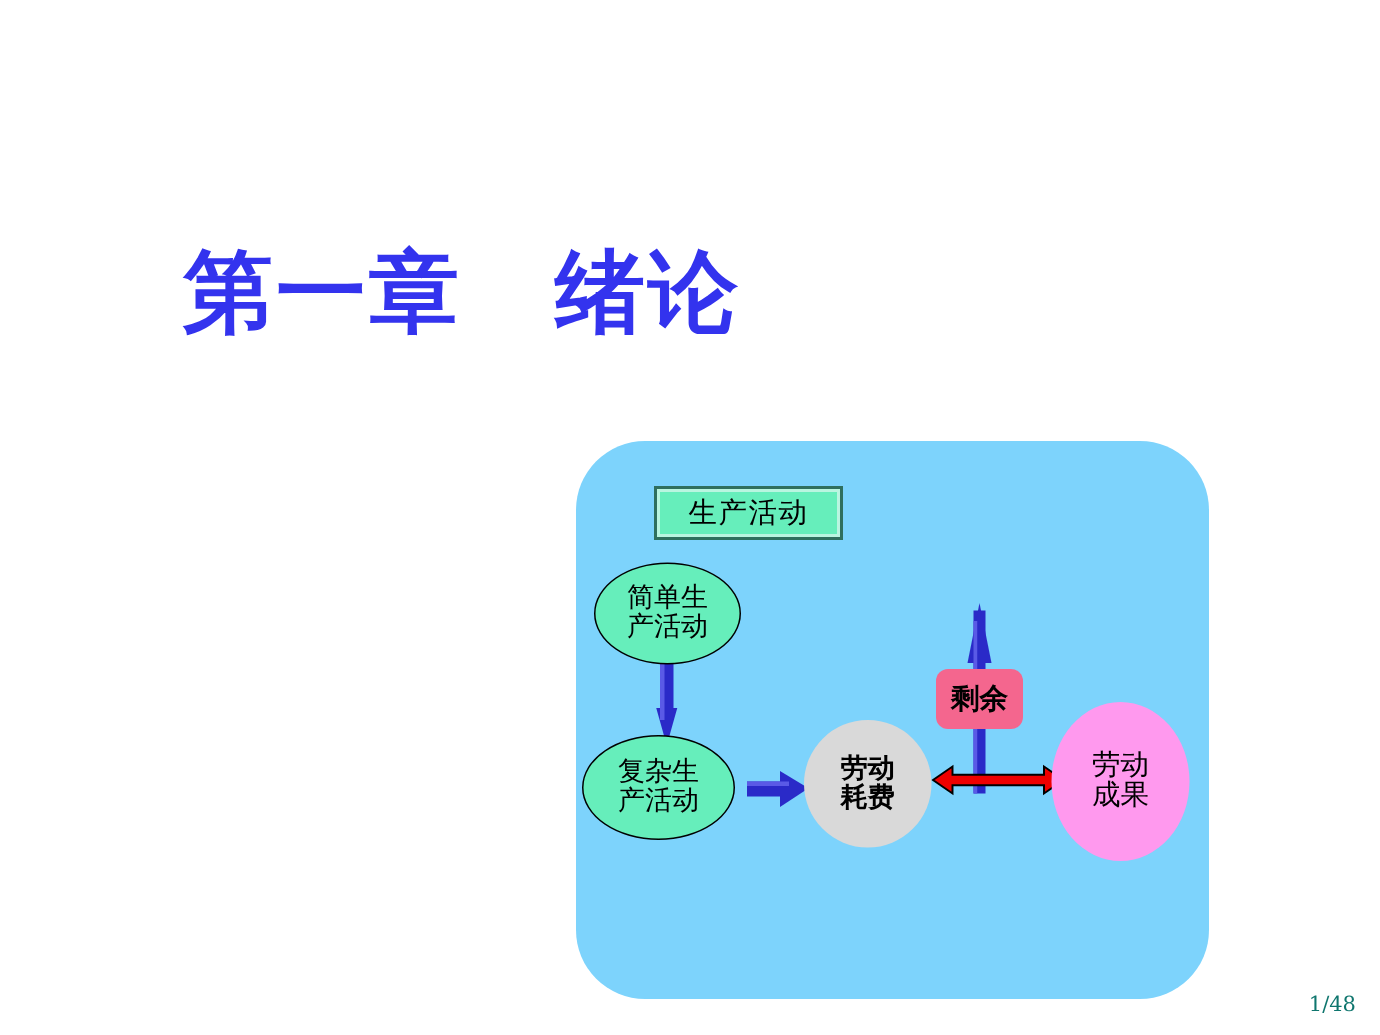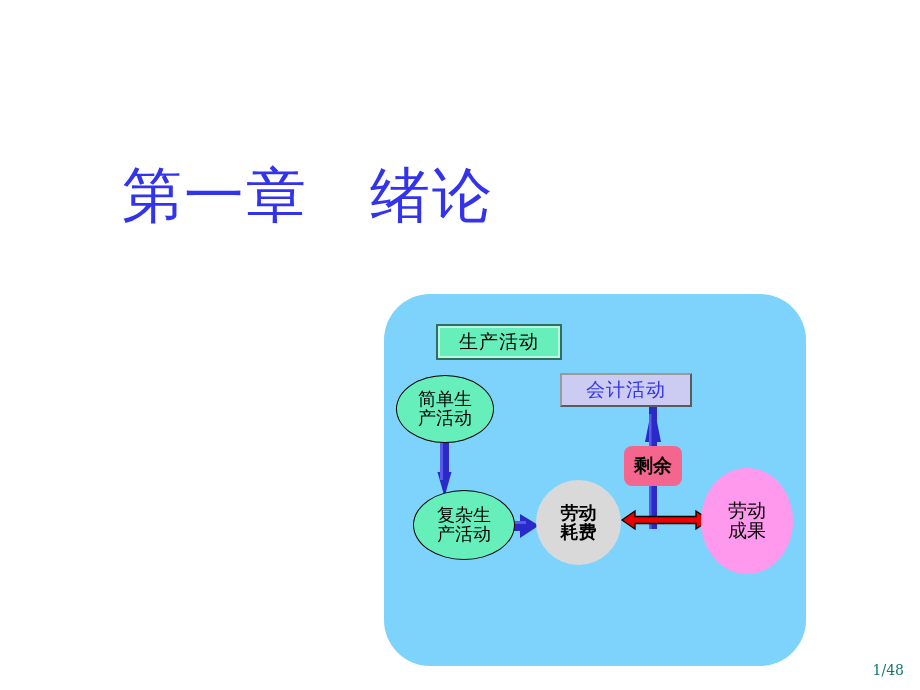--- a/index.html
+++ b/index.html
@@ -29,21 +29,21 @@
     position: absolute;
     left: 122px;
     top: 158px;
     width: 560px;
     font-family: "DejaVu Sans", "Liberation Sans", sans-serif;
     font-size: 60px;
     line-height: 74px;
     letter-spacing: 2px;
     color: #3333ee;
     white-space: pre;
-    font-weight: 400;
+    font-weight: 700;
   }
 
   
   .diagram-panel {
     position: absolute;
     left: 384px;
     top: 294px;
     width: 422px;
     height: 372px;
     background: #7dd3fc;
@@ -102,21 +102,21 @@
     left: 12px;
     top: 81px;
     width: 98px;
     height: 68px;
     background: #66eebb;
     border: 1.6px solid #000000;
     z-index: 6;
     align-items: center;
   }
   .ell-complex {
-    left: 29px;
+    left: 4px;
     top: 196px;
     width: 102px;
     height: 70px;
     background: #66eebb;
     border: 1.6px solid #000000;
     z-index: 6;
     text-align: right;
   }
   .ell-cost {
     left: 152px;
@@ -209,23 +209,20 @@
 
       <g>
         <polygon points="238,226 251,217 251,222.5 312,222.5 312,217 325,226 312,235 312,229.5 251,229.5 251,235" fill="#ee0000" stroke="#000000" stroke-width="1.3" stroke-linejoin="miter"></polygon>
       </g>
     </svg>
 
     <div class="node box-production">
       <span>生产活动</span>
     </div>
 
-    <div class="node box-accounting">
-      <span>会计活动</span>
-    </div>
 
     <div class="node ellipse ell-simple">
       <div>
         <span class="cjk-line">简单生</span>
         <span class="cjk-line">产活动</span>
       </div>
     </div>
 
     <div class="node ellipse ell-complex">
       <div>

